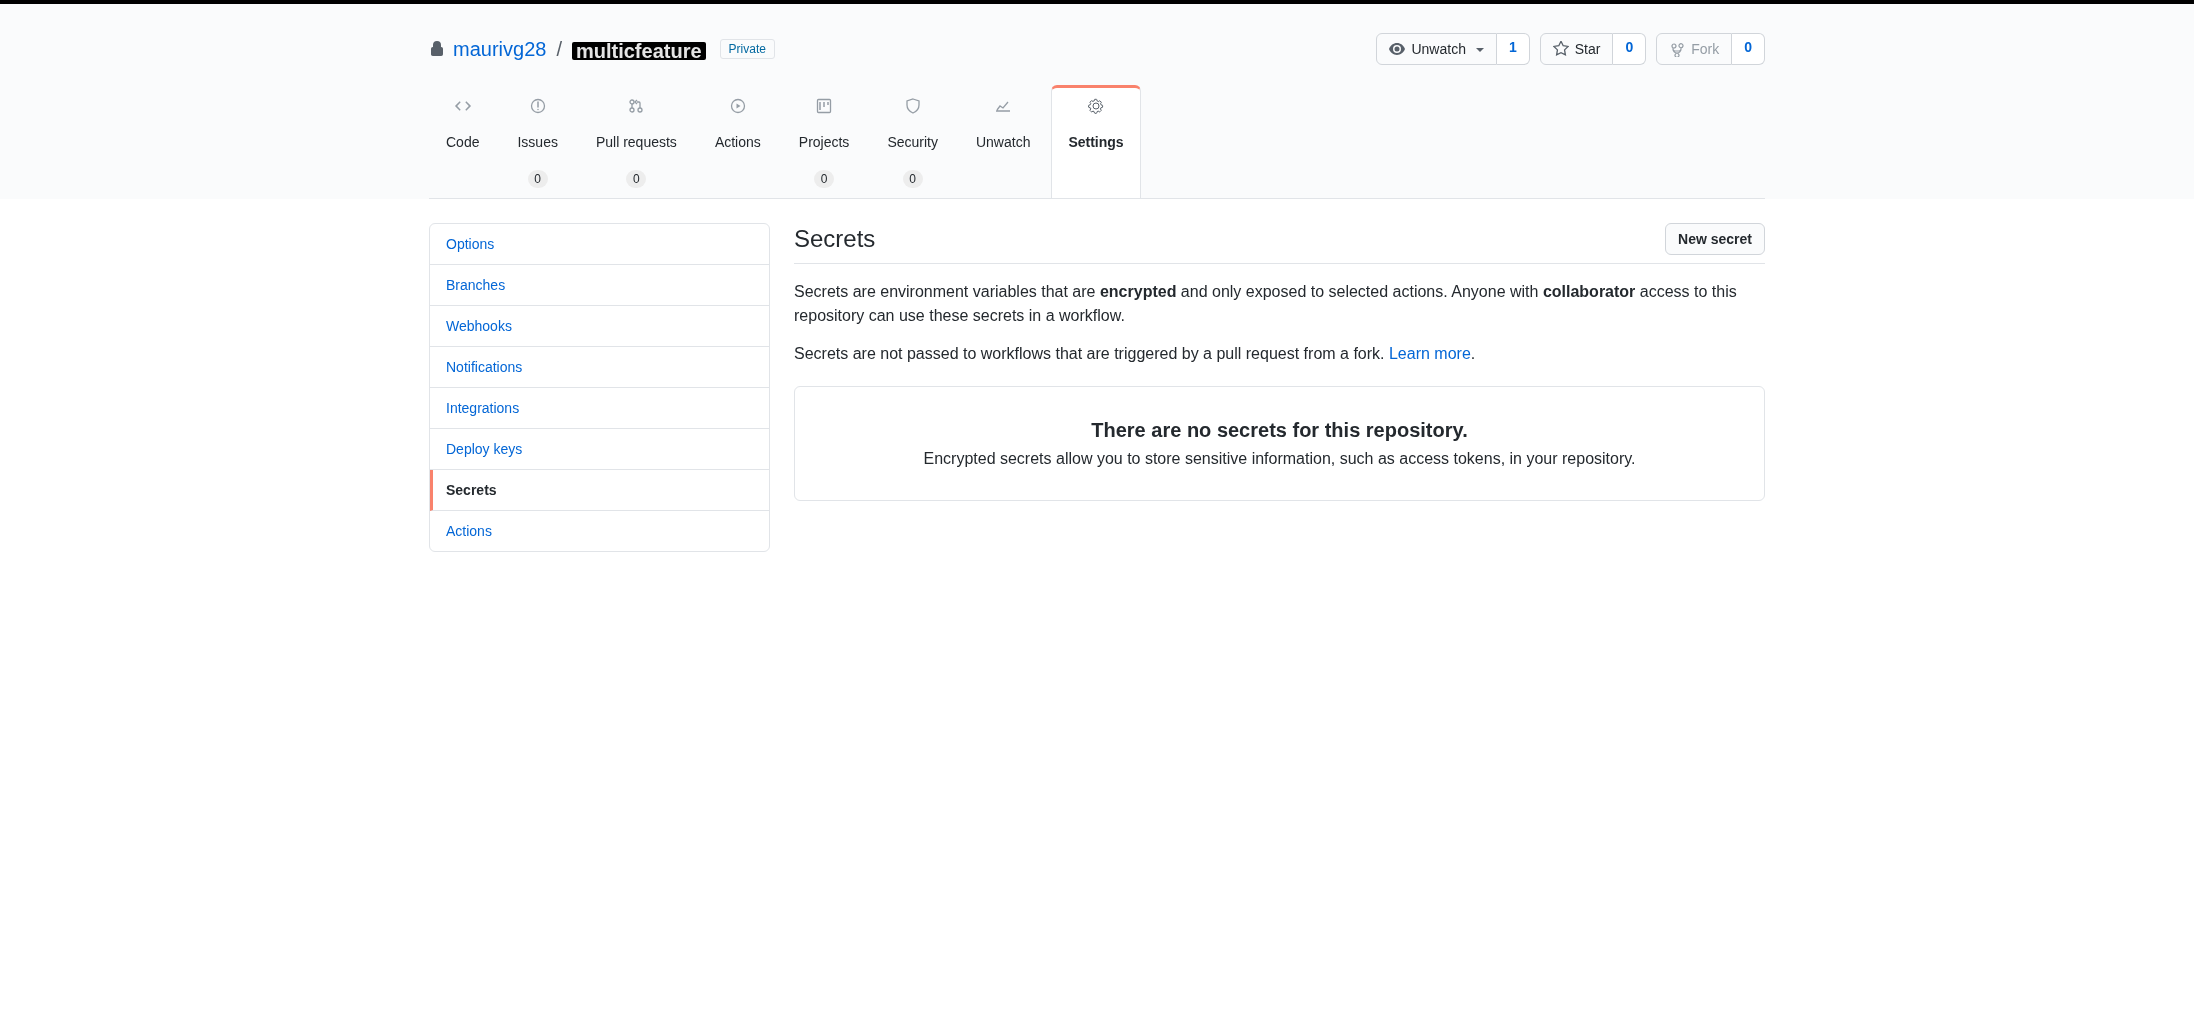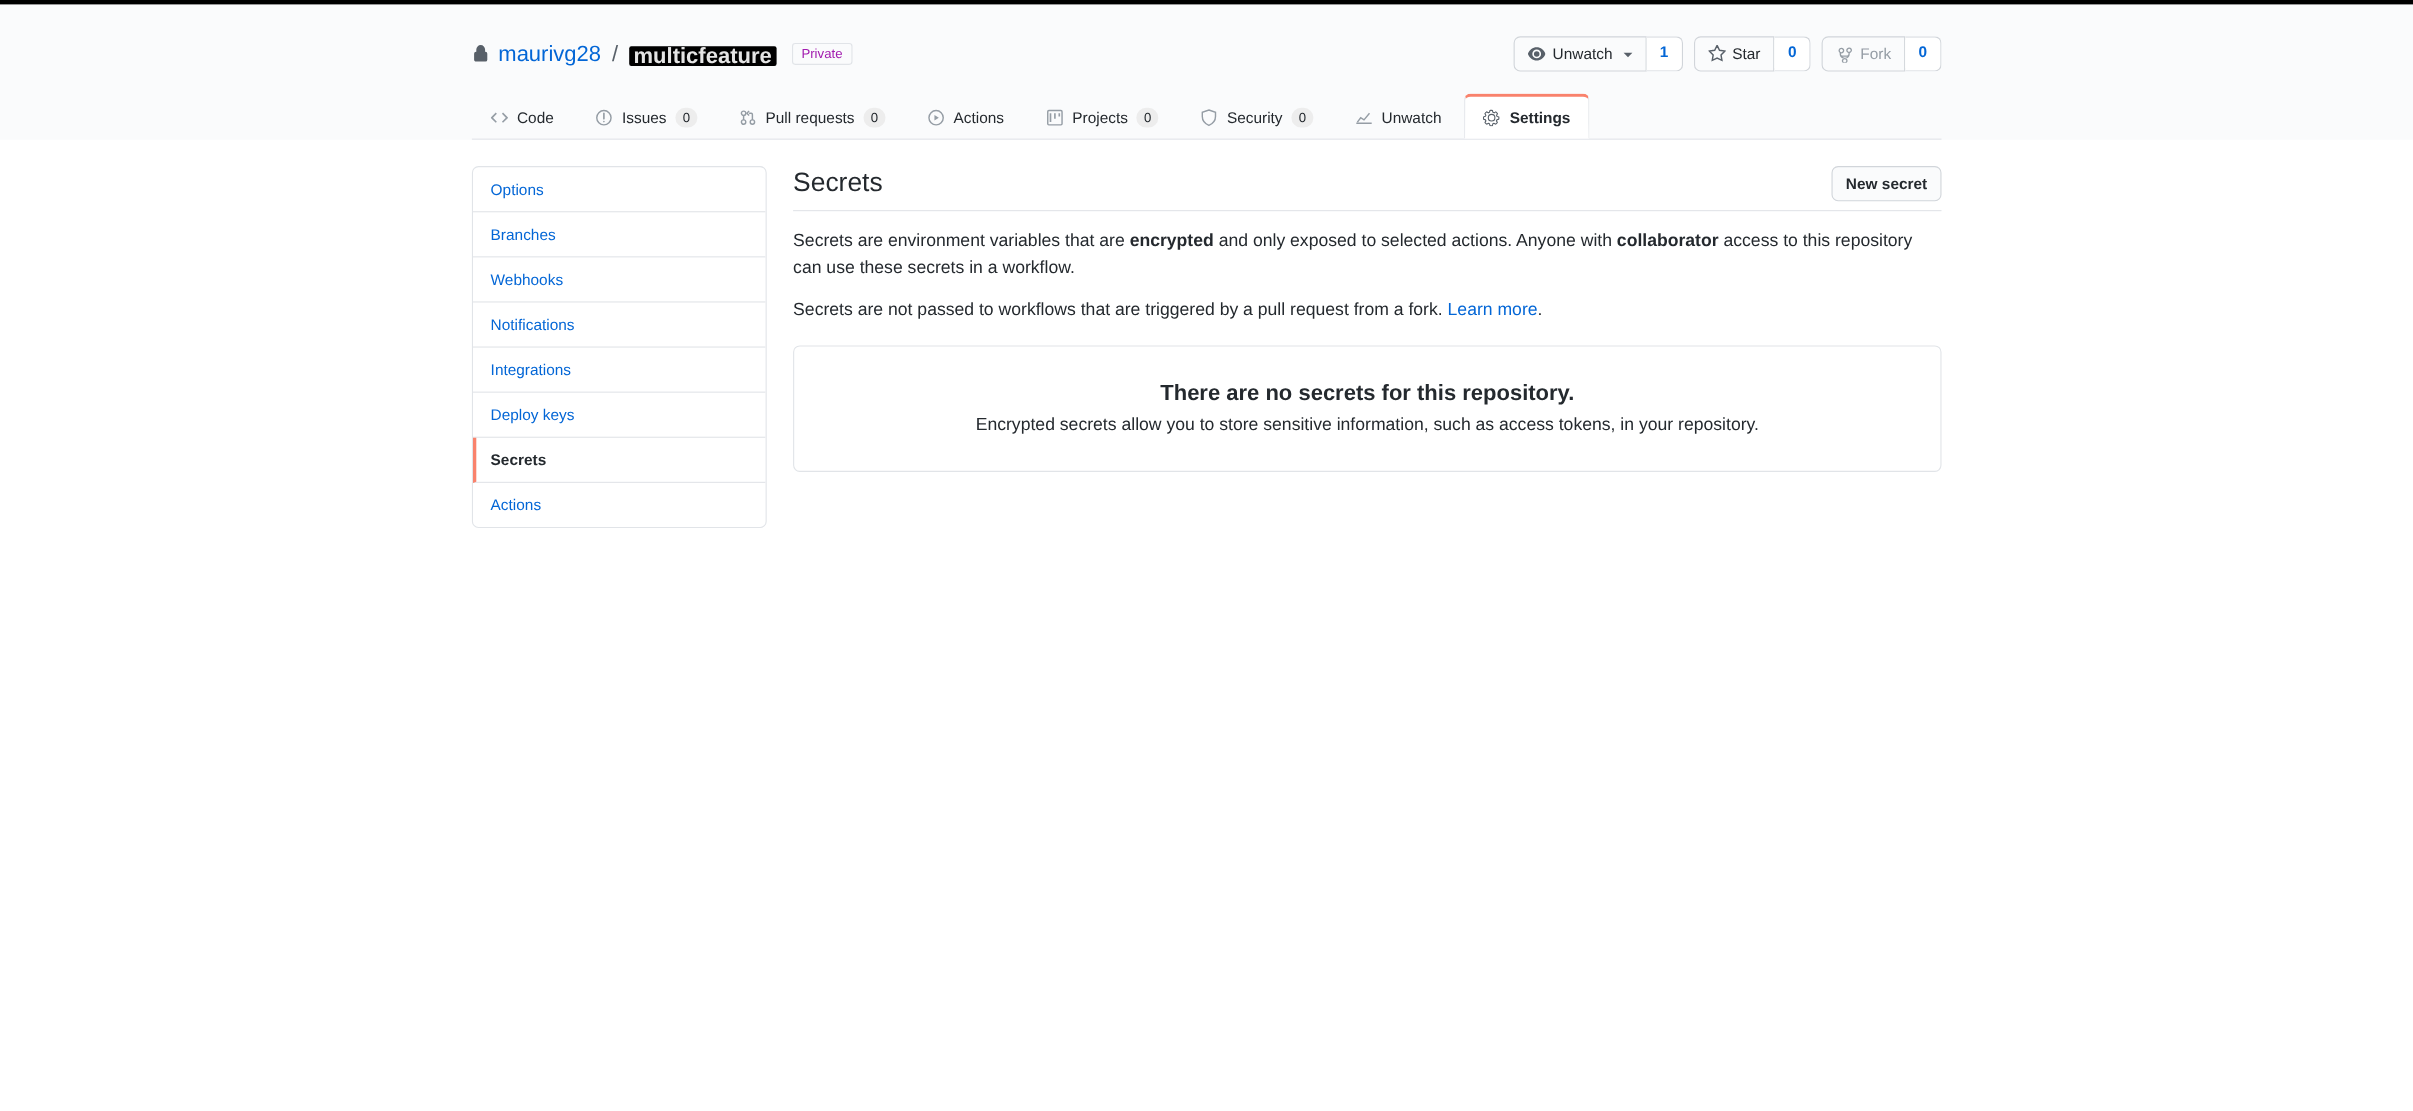--- a/index.html
+++ b/index.html
@@ -7,40 +7,40 @@
   a { color: #0366d6; text-decoration: none; }
   .topbar { border-top: 4px solid #000; background: #fafbfc; }
   .container { max-width: 1400px; margin: 0 auto; padding: 0 32px; }
   .repo-head { display: flex; align-items: center; justify-content: space-between; padding: 29px 0 0 0; }
   .repo-title { display: flex; align-items: center; gap: 8px; font-size: 20px; }
   .repo-title .owner, .repo-title .sep { font-weight: 400; }
   .repo-title .owner { color: #0366d6; }
   .repo-title .sep { color: #586069; padding: 0 2px;}
   .repo-title .repo { font-weight: 600; color: #0366d6; position: relative; display:inline-block; }
   .repo-name-redact { display:inline-block; background:#000; color:#e5e5e5; border-radius:2px; padding:0 4px; height:18px; line-height:18px; transform:translateY(2px);}
-  .label-private { font-size: 12px; font-weight: 500; color: #a21caf; border: 1px solid #e1e4e8; border-radius: 3px; padding: 2px 8px; margin-left: 6px; }
+  .label-private { font-size: 12px; font-weight: 500; color: #0369a1; border: 1px solid #e1e4e8; border-radius: 3px; padding: 2px 8px; margin-left: 6px; }
   .repo-actions { display: flex; gap: 10px; }
   .btn-grp { display: flex; }
   .btn { display: inline-flex; align-items: center; gap: 6px; font-size: 14px; font-weight: 500; padding: 5px 12px; background: #fafbfc; border: 1px solid #d1d5da; border-radius: 6px; color: #24292e; cursor: pointer; line-height: 20px; }
   .btn.disabled { color:#959da5; }
   .btn-grp .btn:first-child { border-top-right-radius: 0; border-bottom-right-radius: 0; }
   .btn-grp .count { border: 1px solid #d1d5da; border-left: none; border-top-right-radius: 6px; border-bottom-right-radius: 6px; padding: 5px 12px; font-size: 14px; font-weight: 600; background:#fff; }
   .octicon { display: inline-block; fill: currentColor; vertical-align: text-bottom; color:#586069;}
   .btn .octicon{ color:#586069;}
   .btn.disabled .octicon{ color:#959da5;}
   .caret::after { content:""; display:inline-block; border:4px solid transparent; border-top-color:#586069; margin-left:4px; transform:translateY(3px);}
   .tabnav { border-bottom: 1px solid #e1e4e8; margin-top: 20px; }
   .tabnav-inner { display: flex; gap: 4px; }
-  .tab { display: inline-flex; align-items: center; gap: 8px; padding: 10px 16px; font-size: 14px; color: #24292e; border: 1px solid transparent; border-top-width:3px; border-bottom: none; border-top-left-radius:6px; border-top-right-radius:6px; cursor:pointer; }
+  .tab { display: inline-flex; align-items: center; gap: 20px; padding: 10px 16px; font-size: 14px; color: #24292e; border: 1px solid transparent; border-top-width:3px; border-bottom: none; border-top-left-radius:6px; border-top-right-radius:6px; cursor:pointer;flex-direction:column; }
   .tab .octicon { color:#959da5; }
   .tab.selected { background:#fff; border-color:#e1e4e8; border-top: 3px solid #f9826c; font-weight:600;}
   .tab.selected .octicon { color:#586069; }
   .counter { background:#ededed; color:#24292e; border-radius:10px; font-size:12px; font-weight:500; padding:0 6px; min-width:20px; text-align:center; line-height:18px;}
   .main { display:flex; gap:24px; padding:24px 0; }
-  .menu { width:268px; border:1px solid #e1e4e8; border-radius:6px; overflow:hidden; align-self:flex-start;}
+  .menu { width:341px; border:1px solid #e1e4e8; border-radius:6px; overflow:hidden; align-self:flex-start;}
   .menu-item { display:block; padding:12px 16px; border-bottom:1px solid #e1e4e8; color:#0366d6; font-size:14px; cursor:pointer;}
   .menu-item:last-child{border-bottom:none;}
   .menu-item.selected { font-weight:600; color:#24292e; border-left:3px solid #f9826c; padding-left:13px; cursor:default;}
   .content { flex:1; }
   .subhead { display:flex; justify-content:space-between; align-items:center; border-bottom:1px solid #e1e4e8; padding-bottom:8px; margin-bottom:16px;}
   .subhead h2 { font-size:24px; font-weight:400;}
   .desc { font-size:16px; color:#24292e; margin-bottom:14px; line-height:1.5;}
   .desc strong{font-weight:600;}
   .blankslate { border:1px solid #e1e4e8; border-radius:6px; padding:32px; text-align:center; margin-top:20px;}
   .blankslate h3 { font-size:20px; font-weight:600; margin-bottom:8px;}

